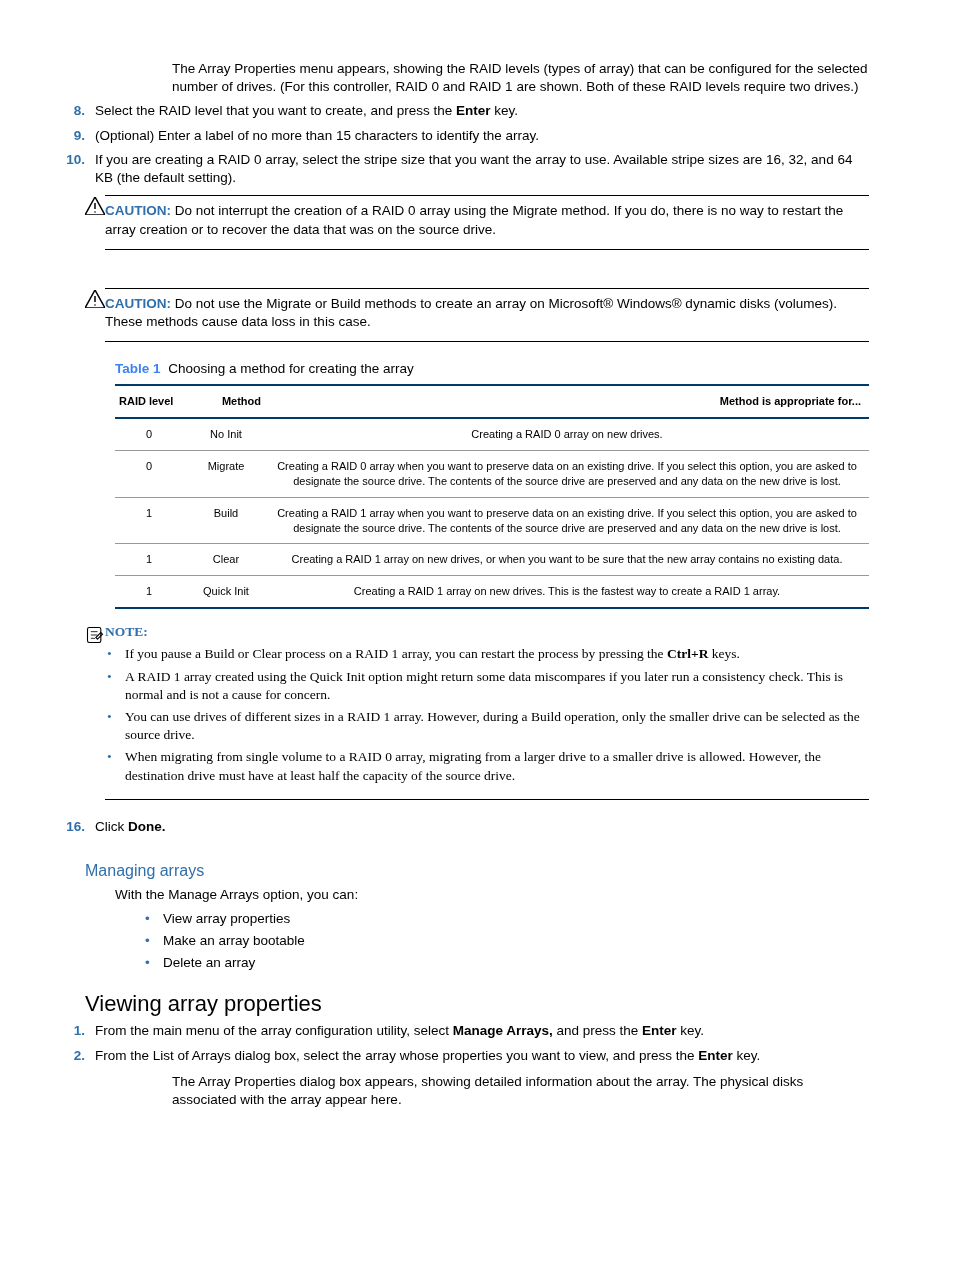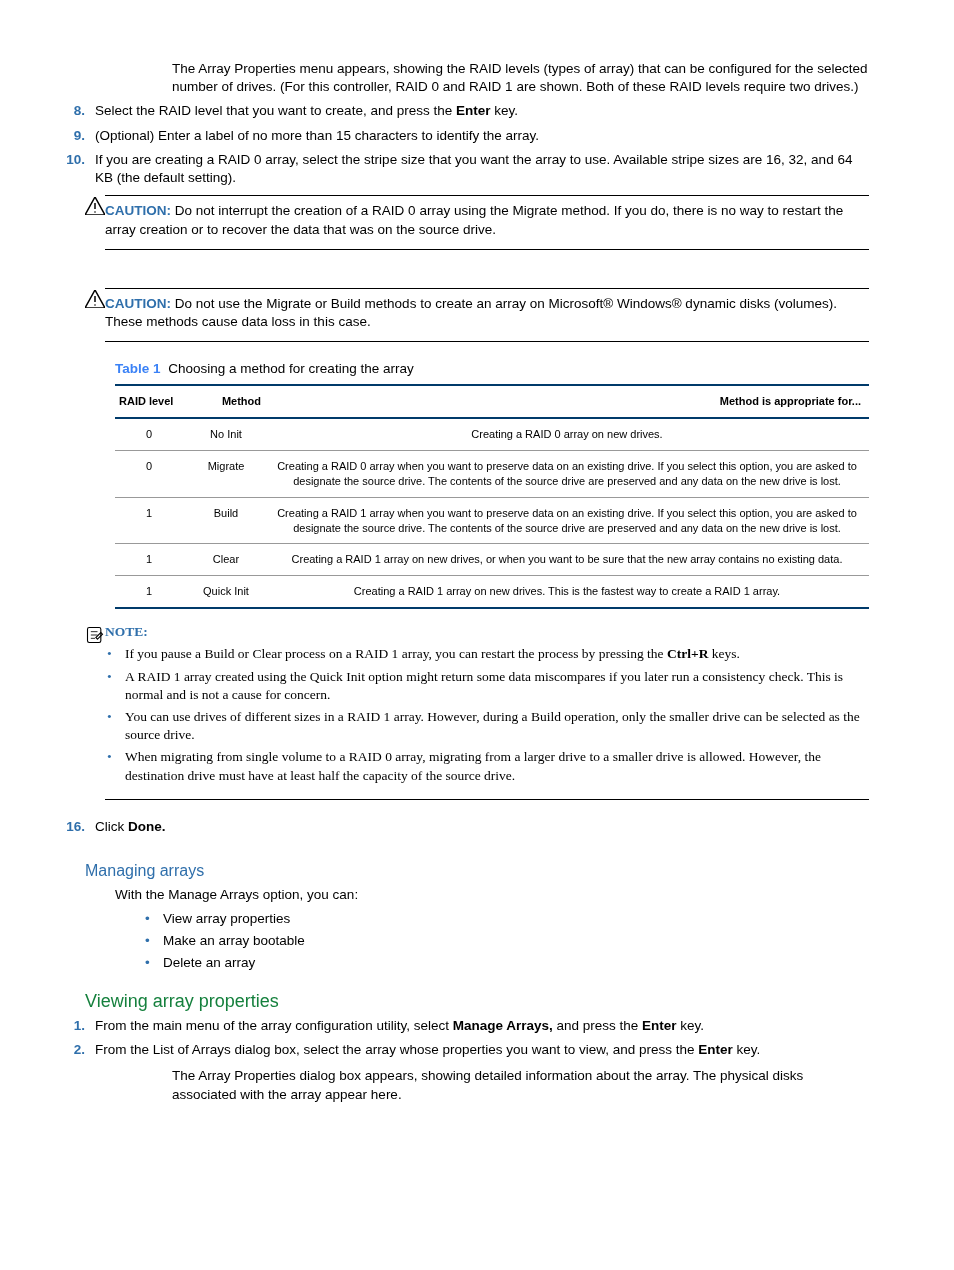--- a/index.html
+++ b/index.html
@@ -71,22 +71,22 @@
   .bullet { color:#2f6fab; width:18px; flex-shrink:0; margin-left: 2px;}
   .bullet-txt { flex:1; }
   h2.sec {
     font-weight: normal;
     color: #2f6fab;
     font-size: 16px;
     margin: 24px 0 4px 0;
   }
   h3.sub {
     font-weight: normal;
-    color: #15803d;
-    font-size: 18px;
+    color: #000000;
+    font-size: 22px;
     margin: 16px 0 4px 0;
   }
   .simple-ul { list-style:none; padding:0; margin:0 0 4px 0;}
   .simple-ul li { display:flex; margin-bottom:4px;}
   b { font-weight:bold; }
   .note-icon svg { width:20px; height:20px; }
 </style>
 </head>
 <body>
 

